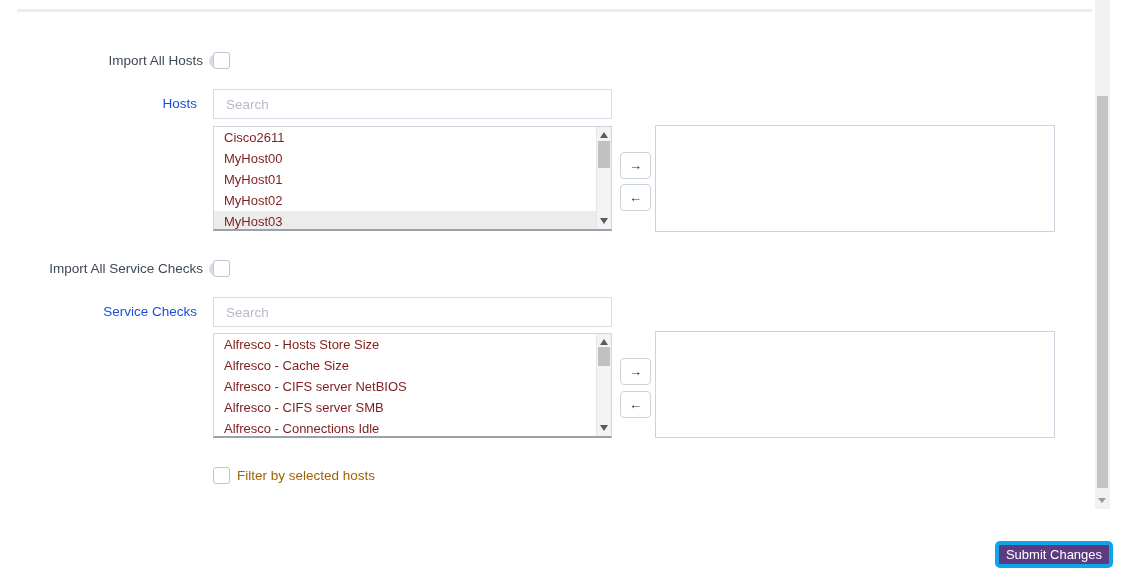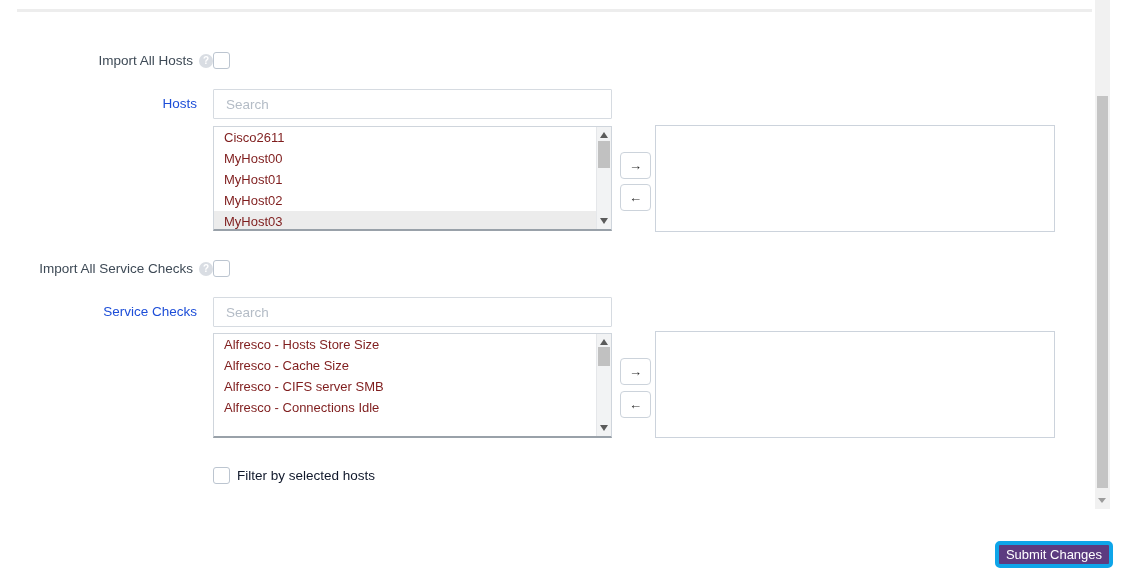--- a/index.html
+++ b/index.html
@@ -3,21 +3,21 @@
 <meta charset="utf-8">
 <style>
   * { margin:0; padding:0; box-sizing:border-box; }
   html,body { background:#fff; }
   body { font-family:"Liberation Sans","DejaVu Sans",sans-serif; }
   .screen { position:relative; width:1125px; height:577px; background:#fff; overflow:hidden; }
 
   .divider { position:absolute; left:17px; top:9px; width:1075px; height:3px; background:#ededed; }
 
   
-  .import-row { position:absolute; left:6px; width:207px; height:17px; display:flex; justify-content:flex-end; align-items:center; gap:6px; }
+  .import-row { position:absolute; left:16px; width:207px; height:17px; display:flex; justify-content:flex-end; align-items:center; gap:6px; }
   .import-row .lbl { font-size:13.5px; color:#3e4a56; white-space:nowrap; }
   .help-icon { width:14px; height:14px; border-radius:50%; background:#d9dde3; color:#ffffff; font-size:10px; font-weight:bold; display:flex; align-items:center; justify-content:center; flex:0 0 14px; cursor:default; }
 
   .checkbox { position:absolute; left:213px; width:17px; height:17px; border:1px solid #bcc5d0; border-radius:3px; background:#fff; cursor:pointer; }
 
   .field-label { position:absolute; left:0; width:197px; text-align:right; font-size:13.5px; color:#1d4ed8; }
 
   .search-input { position:absolute; left:213px; width:399px; height:30px; border:1px solid #d6dbe1; border-radius:1px; padding:0 12px; font-size:13.5px; color:#3e4a56; font-family:inherit; outline:none; background:#fff; }
   .search-input::placeholder { color:#b4bcc6; }
 
@@ -31,21 +31,21 @@
   .sb-down { position:absolute; bottom:5px; left:3px; width:0; height:0; border-left:4px solid transparent; border-right:4px solid transparent; border-top:6px solid #5b5b5b; cursor:pointer; }
   .sb-thumb { position:absolute; left:1px; width:12px; background:#c1c1c1; cursor:pointer; }
   .thumb-hosts { top:14px; height:27px; }
   .thumb-svc { top:13px; height:19px; }
 
   .move-btn { position:absolute; left:620px; width:31px; height:27px; background:#fff; border:1px solid #ccd3db; border-radius:4px; display:flex; align-items:center; justify-content:center; cursor:pointer; padding:0; }
   .move-btn .arrow { font-size:13px; font-weight:bold; color:#2b2b2b; line-height:1; }
 
   .chosen-box { position:absolute; left:655px; width:400px; height:107px; border:1px solid #ccd3dc; background:#fff; }
 
-  .filter-label { position:absolute; left:237px; top:468px; font-size:13.5px; color:#0f172a; }
+  .filter-label { position:absolute; left:237px; top:468px; font-size:13.5px; color:#a16207; }
 
   .submit-btn { position:absolute; left:995px; top:541px; width:118px; height:27px; background:#5c3b80; border:4px solid #0ea5e9; border-radius:5px; color:#ffffff; font-size:13px; font-family:inherit; cursor:pointer; }
 
   .page-scrollbar { position:absolute; left:1095px; top:0; width:15px; height:509px; background:#f1f1f1; }
   .page-thumb { position:absolute; left:2px; top:96px; width:11px; height:392px; background:#c4c4c4; cursor:pointer; }
   .page-down { position:absolute; bottom:6px; left:3px; width:0; height:0; border-left:4px solid transparent; border-right:4px solid transparent; border-top:5px solid #9c9c9c; cursor:pointer; }
 
   
   #row-import-hosts { top:52px; }
   #cb-import-hosts { top:52px; }
@@ -110,20 +110,21 @@
   </div>
   <span class="checkbox" id="cb-import-svc"></span>
 
   <div class="field-label" id="lbl-svc">Service Checks</div>
   <input class="search-input" id="inp-svc" type="text" placeholder="Search" style="">
 
   <div class="listbox" id="list-svc">
     <div class="list-items">
         <div class="list-item">Alfresco - Hosts Store Size</div>
         <div class="list-item">Alfresco - Cache Size</div>
+        <div class="list-item">Alfresco - CIFS server NetBIOS</div>
         <div class="list-item">Alfresco - CIFS server SMB</div>
         <div class="list-item">Alfresco - Connections Idle</div>
       </div>
     <div class="list-scrollbar">
       <div class="sb-up"></div>
       <div class="sb-thumb thumb-svc"></div>
       <div class="sb-down"></div>
     </div>
   </div>
 

